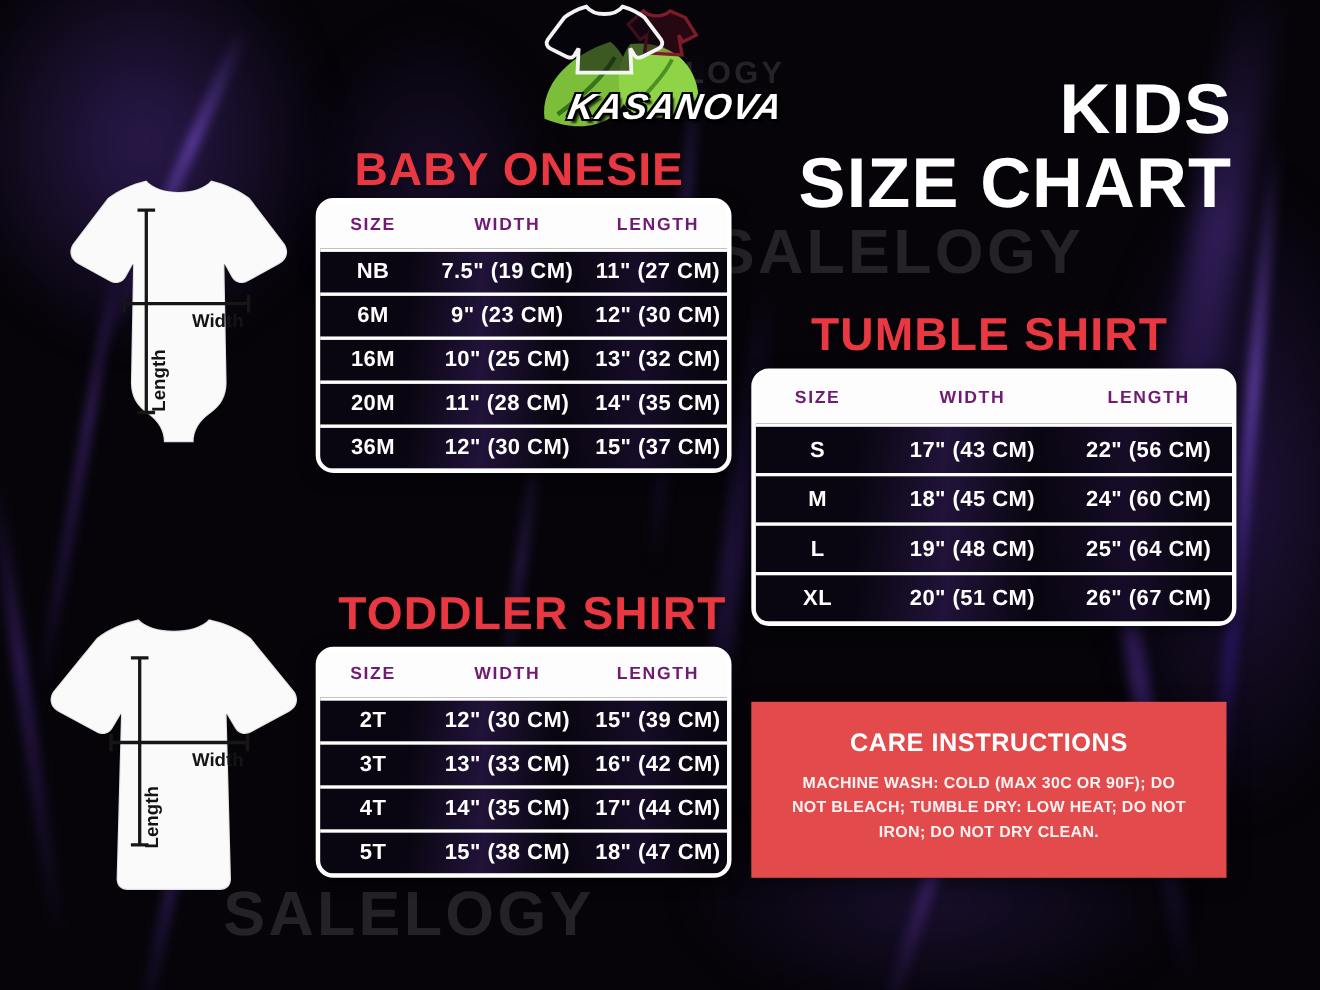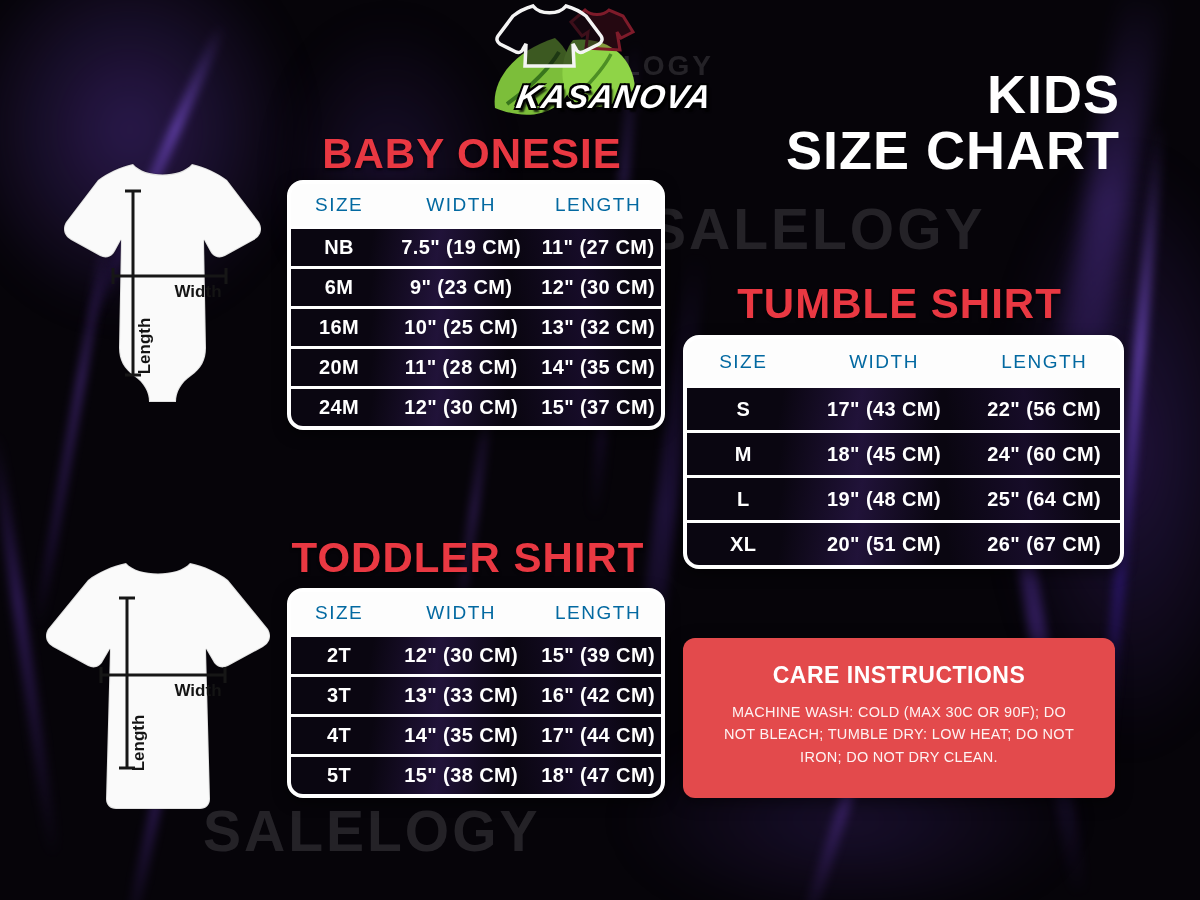--- a/index.html
+++ b/index.html
@@ -16,59 +16,59 @@
   .wm-mid{left:648px;top:196px;font-size:57px;}
   .wm-bot{left:203px;top:798px;font-size:57px;}
   
   .logo{position:absolute;left:455px;top:0;width:290px;height:125px;z-index:2;}
   .logo svg{position:absolute;left:0;top:0;}
   .brand{position:absolute;left:62px;top:78px;font-size:33px;font-weight:800;
          font-style:italic;color:#fff;letter-spacing:1px;transform:skewX(-10deg);
          text-shadow:2px 2px 0 #000,-2px 2px 0 #000,2px -2px 0 #000,-2px -2px 0 #000,4px 4px 2px rgba(0,0,0,.8);}
   
   .big-title{position:absolute;right:80px;top:66px;z-index:2;text-align:right;
-             color:#fff;font-weight:800;font-size:54px;line-height:1.04;letter-spacing:1px;}
+             color:#fff;font-weight:800;font-size:64px;line-height:1.04;letter-spacing:1px;}
   
   .sec-head{position:absolute;z-index:2;color:#e93842;font-weight:800;font-size:42px;
             letter-spacing:1px;text-align:center;white-space:nowrap;
             text-shadow:0 2px 3px rgba(0,0,0,.6);}
   .head-baby{left:287px;width:370px;top:130px;}
-  .head-toddler{left:283px;width:370px;top:534px;}
+  .head-toddler{left:299px;width:370px;top:534px;}
   .head-youth{left:683px;width:433px;top:280px;}
   
   .size-table{position:absolute;z-index:2;background:#fff;border:4px solid #fff;
               border-radius:16px;overflow:hidden;box-shadow:0 4px 14px rgba(0,0,0,.55);}
   .t-baby{left:287px;top:180px;width:370px;}
   .t-toddler{left:287px;top:588px;width:370px;}
   .t-youth{left:683px;top:335px;width:433px;}
-  .st-header{display:grid;align-items:center;background:#fdfdfd;color:#0369a1;
-             font-weight:400;letter-spacing:1.5px;font-size:19px;}
+  .st-header{display:grid;align-items:center;background:#fdfdfd;color:#701a75;
+             font-weight:700;letter-spacing:1.5px;font-size:16px;}
   .t-baby .st-header,.t-toddler .st-header{height:42px;grid-template-columns:26% 40% 34%;}
   .t-youth .st-header{height:46px;grid-template-columns:26% 39% 35%;}
   .st-row{display:grid;align-items:center;border-top:3px solid #fff;color:#fff;
           font-weight:700;font-size:20px;letter-spacing:.4px;background-color:#0a0611;
           background-image:linear-gradient(100deg,rgba(86,48,150,0) 22%,rgba(86,48,150,.30) 40%,rgba(30,16,60,0) 58%),
                            linear-gradient(80deg,rgba(60,30,110,0) 60%,rgba(60,30,110,.25) 78%,rgba(0,0,0,0) 92%);}
   .t-baby .st-row,.t-toddler .st-row{height:37px;grid-template-columns:26% 40% 34%;}
   .t-youth .st-row{height:42px;grid-template-columns:26% 39% 35%;}
   .cell{text-align:center;}
   
   .garment{position:absolute;z-index:2;}
   .g-onesie{left:55px;top:152px;width:215px;height:285px;}
   .g-tee{left:38px;top:553px;width:240px;height:275px;}
   .meas-label{position:absolute;color:#141414;font-weight:700;font-size:17px;white-space:nowrap;}
   .lbl-h{transform:translate(-50%,-50%);}
   .lbl-v{transform:translate(-50%,-50%) rotate(-90deg);}
   
   .care{position:absolute;left:683px;top:638px;width:432px;height:160px;z-index:2;
-        background:#e34a4c;border-radius:12px;text-align:center;
+        background:#e34a4c;border-radius:0;text-align:center;
         box-shadow:0 4px 16px rgba(0,0,0,.5);}
   .care-title{margin-top:24px;color:#fff;font-weight:800;font-size:23px;letter-spacing:.5px;}
   .care-body{margin:12px 34px 0 34px;color:rgba(255,255,255,.93);font-size:14.5px;
-             line-height:1.55;font-weight:400;letter-spacing:.3px;}
+             line-height:1.55;font-weight:700;letter-spacing:.3px;}
 </style>
 </head>
 <body>
 
 <div class="stage">
 
   <div class="bg">
     <div class="glow" style="left:-40px;top:-60px;width:340px;height:380px;background:radial-gradient(closest-side,rgba(88,52,160,.45),transparent);"></div>
     <div class="glow" style="left:280px;top:20px;width:220px;height:300px;background:radial-gradient(closest-side,rgba(60,33,110,.35),transparent);"></div>
     <div class="glow" style="left:1000px;top:150px;width:260px;height:600px;background:radial-gradient(closest-side,rgba(80,45,150,.35),transparent);"></div>
@@ -173,21 +173,21 @@
       <span class="cell">16M</span>
       <span class="cell">10" (25 CM)</span>
       <span class="cell">13" (32 CM)</span>
     </div>
     <div class="st-row">
       <span class="cell">20M</span>
       <span class="cell">11" (28 CM)</span>
       <span class="cell">14" (35 CM)</span>
     </div>
     <div class="st-row">
-      <span class="cell">24M</span>
+      <span class="cell">36M</span>
       <span class="cell">12" (30 CM)</span>
       <span class="cell">15" (37 CM)</span>
     </div>
   </div>
 
   <div class="size-table t-toddler">
     <div class="st-header">
       <span class="cell">SIZE</span>
       <span class="cell">WIDTH</span>
       <span class="cell">LENGTH</span>

